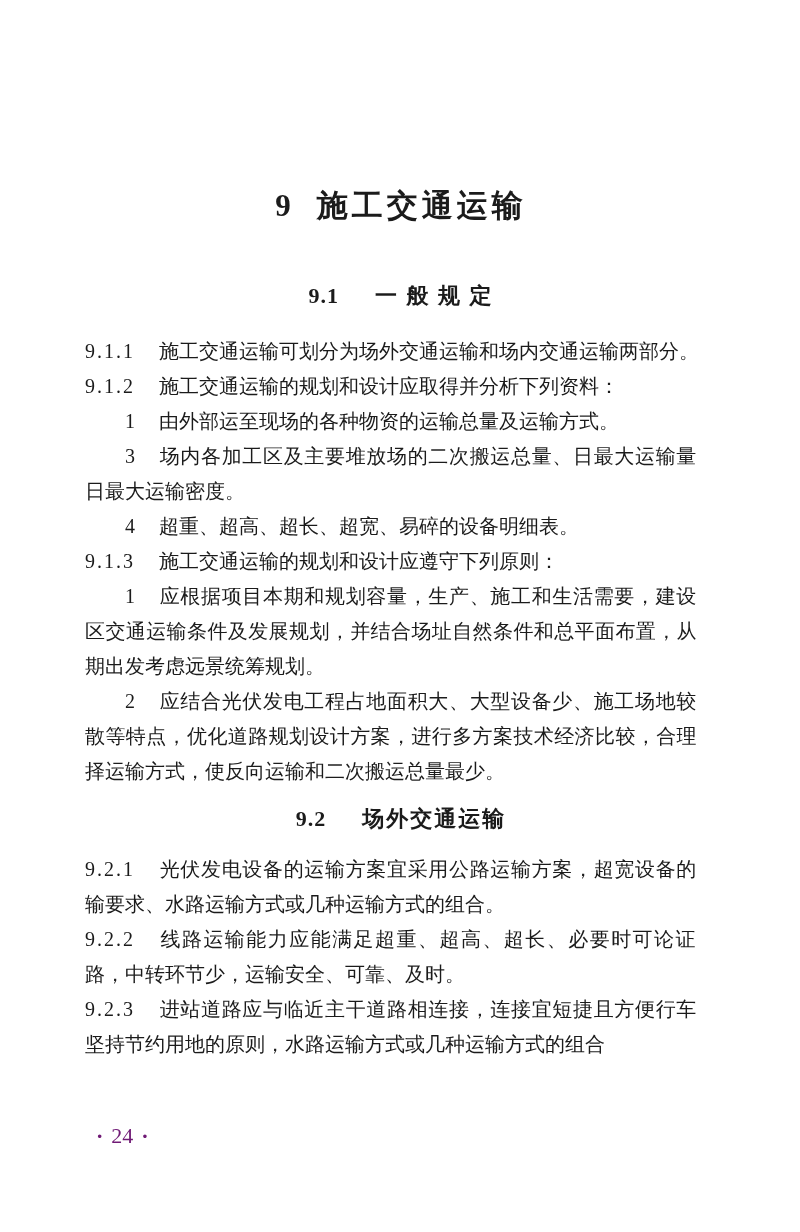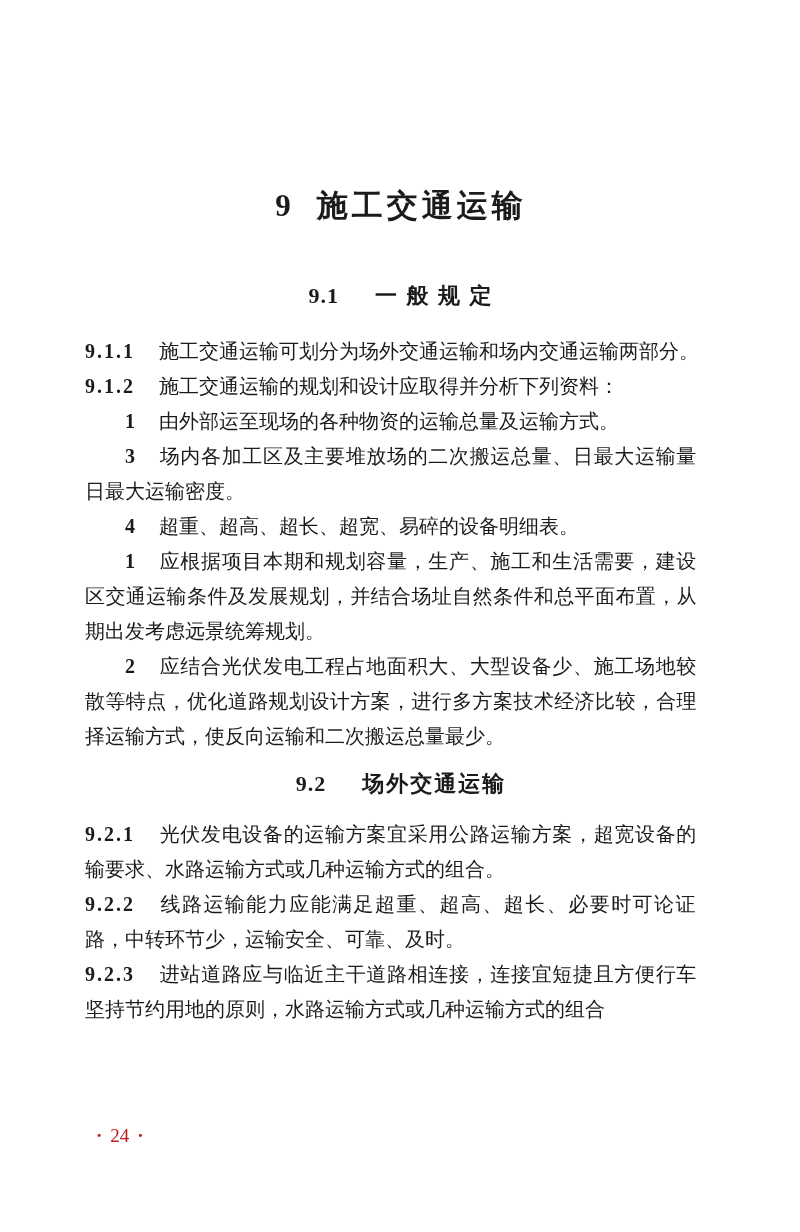--- a/index.html
+++ b/index.html
@@ -49,38 +49,38 @@
     letter-spacing: 1px;
     margin-right: 36px;
   }
   .para {
     margin: 0;
     font-size: 20px;
     line-height: 35px;
     text-align: justify;
   }
   .para .num {
-    font-weight: 700;
+    font-weight: 400;
     letter-spacing: 2px;
     margin-right: 24px;
   }
   .para.item {
     text-indent: 2em;
   }
   .para.item .num {
     letter-spacing: 0;
     margin-right: 24px;
   }
   .page-footer {
     position: absolute;
     left: 96px;
     top: 1122px;
-    font-size: 19px;
+    font-size: 22px;
     line-height: 28px;
-    color: #b91c1c;
+    color: #701a75;
   }
   .page-footer .pn-dot {
     font-weight: 700;
     margin: 0 8px;
   }
   .page-footer .pn-dot:first-child {
     margin-left: 0;
   }
 </style>
 </head>
@@ -97,20 +97,21 @@
 
     <p class="para clause"><span class="num">9.1.2</span><span class="txt">施工交通运输的规划和设计应取得并分析下列资料：</span></p>
 
     <p class="para item"><span class="num">1</span><span class="txt">由外部运至现场的各种物资的运输总量及运输方式。</span></p>
 
 
     <p class="para item"><span class="num">3</span><span class="txt">场内各加工区及主要堆放场的二次搬运总量、日最大运输量及日最大运输密度。</span></p>
 
     <p class="para item"><span class="num">4</span><span class="txt">超重、超高、超长、超宽、易碎的设备明细表。</span></p>
 
+    <p class="para clause"><span class="num">9.1.3</span><span class="txt">施工交通运输的规划和设计应遵守下列原则：</span></p>
 
     <p class="para item"><span class="num">1</span><span class="txt">应根据项目本期和规划容量，生产、施工和生活需要，建设地区交通运输条件及发展规划，并结合场址自然条件和总平面布置，从近期出发考虑远景统筹规划。</span></p>
 
     <p class="para item"><span class="num">2</span><span class="txt">应结合光伏发电工程占地面积大、大型设备少、施工场地较分散等特点，优化道路规划设计方案，进行多方案技术经济比较，合理选择运输方式，使反向运输和二次搬运总量最少。</span></p>
 
     <h2 class="section-heading sh2"><span class="num">9.2</span><span>场外交通运输</span></h2>
 
     <p class="para clause"><span class="num">9.2.1</span><span class="txt">光伏发电设备的运输方案宜采用公路运输方案，超宽设备的运输要求、水路运输方式或几种运输方式的组合。</span></p>
 
     <p class="para clause"><span class="num">9.2.2</span><span class="txt">线路运输能力应能满足超重、超高、超长、必要时可论证铁路，中转环节少，运输安全、可靠、及时。</span></p>

